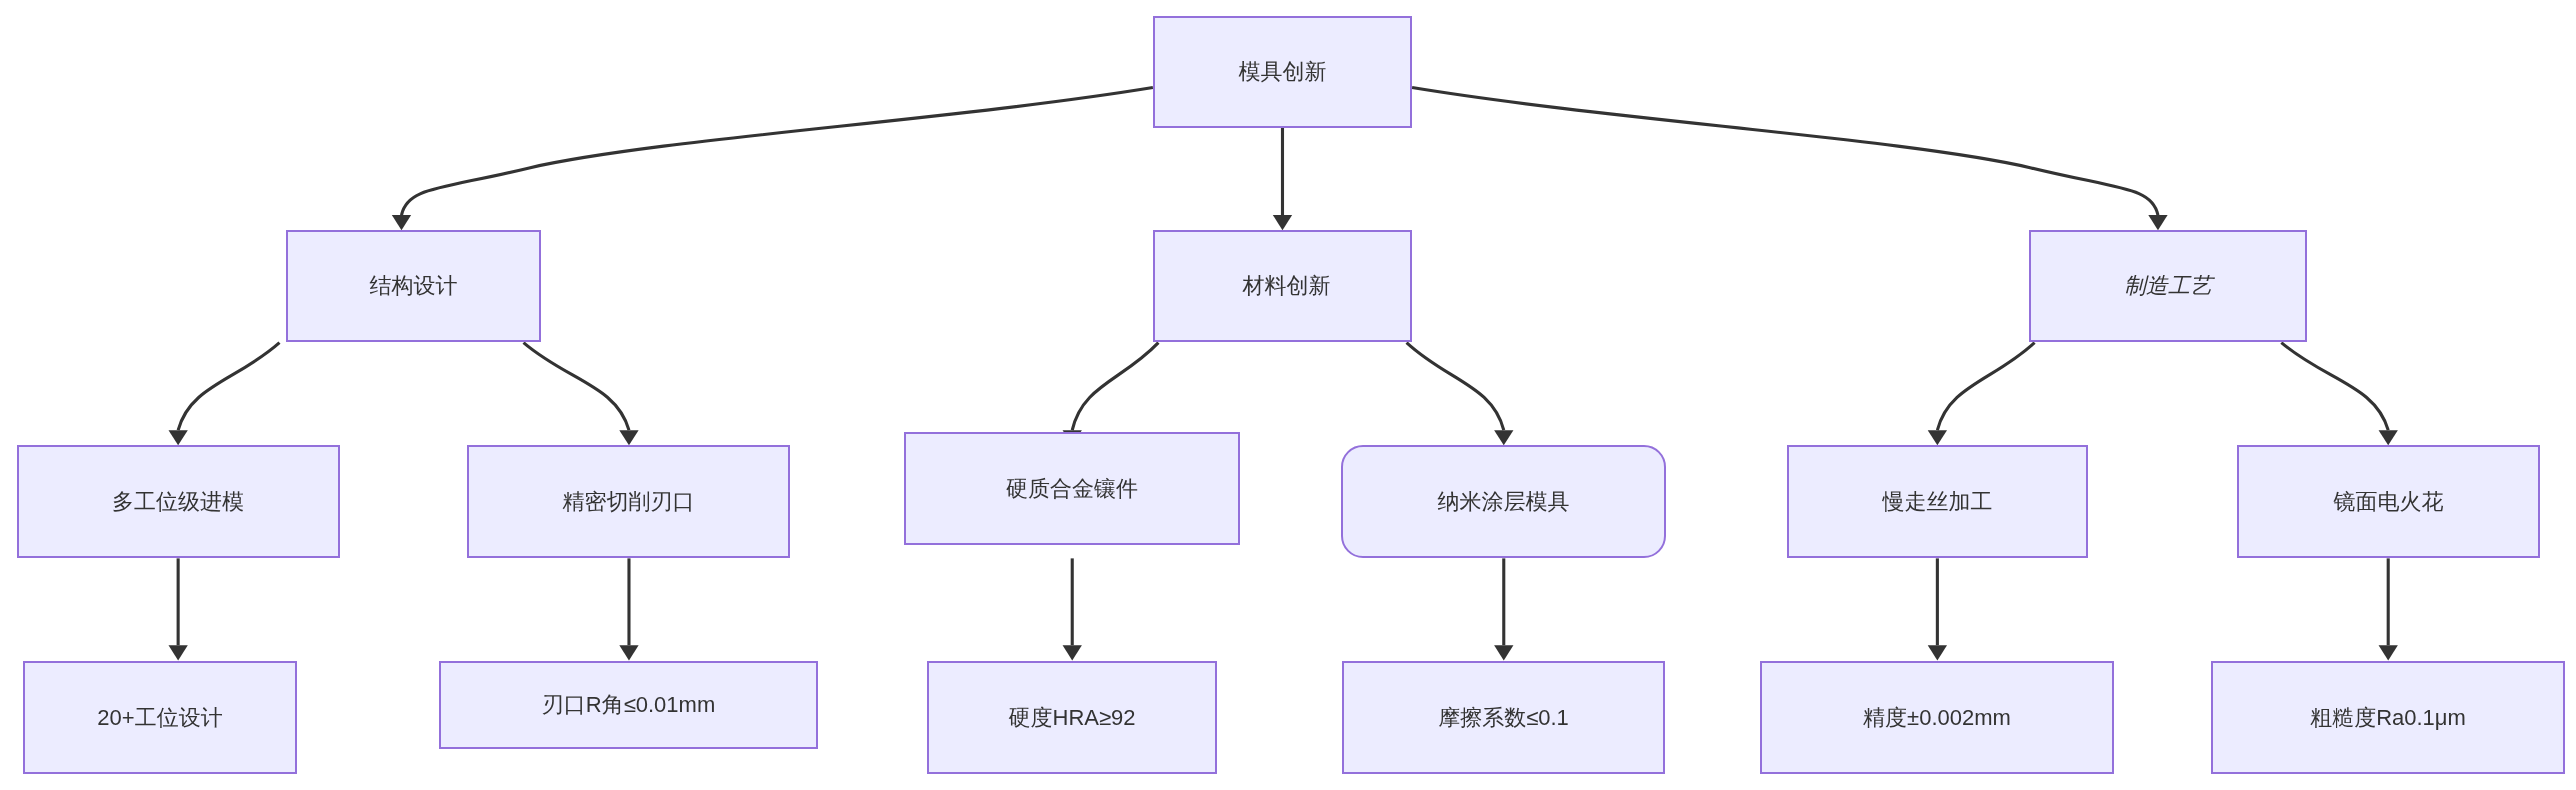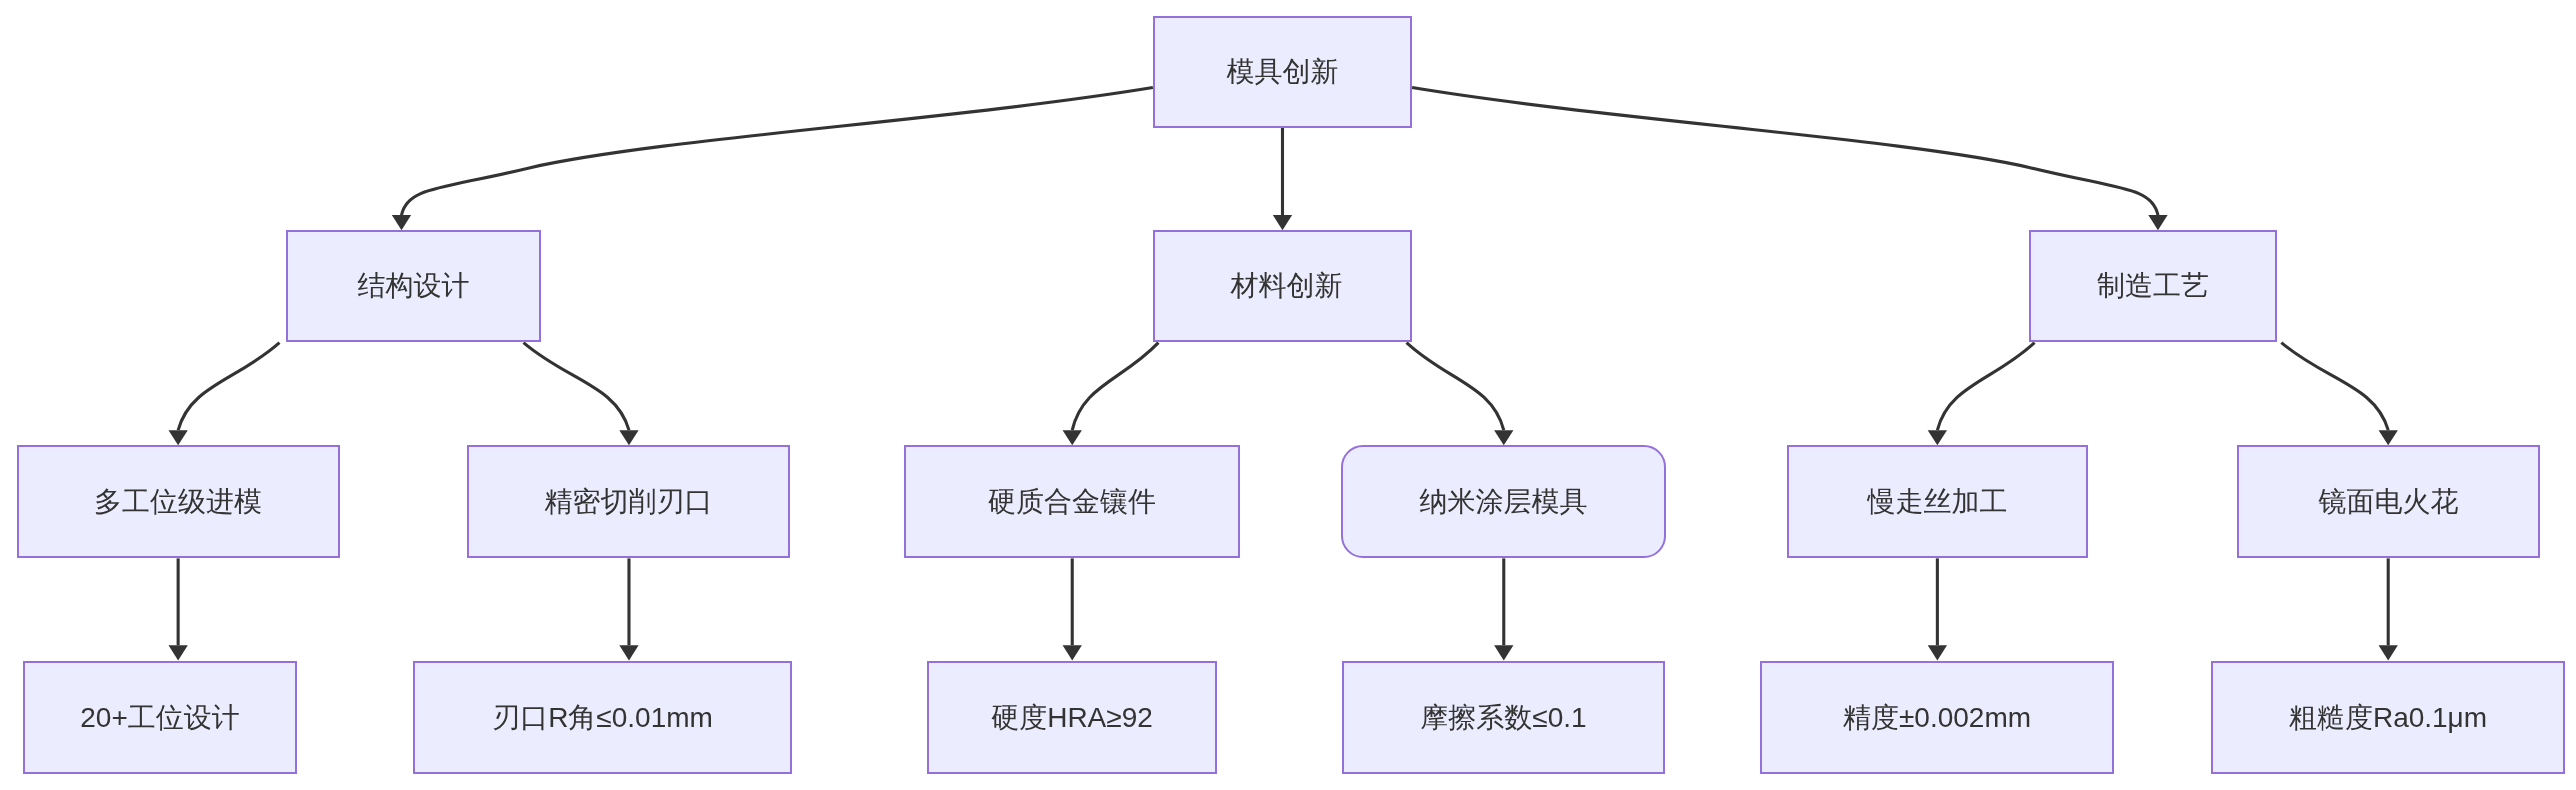--- a/index.html
+++ b/index.html
@@ -25,21 +25,21 @@
   }
   .node {
     position: absolute;
     box-sizing: border-box;
     background: var(--node-fill, #ECECFF);
     border: 2.1px solid var(--node-border, #9370DB);
     display: flex;
     align-items: center;
     justify-content: center;
     text-align: center;
-    font-size: 28px;
+    font-size: 22px;
     color: var(--text-color, #333333);
     white-space: nowrap;
   }
   .edge-path {
     fill: none;
     stroke: var(--edge-color, #333333);
     stroke-width: 4.5px;
   }
   .edge-arrow {
     fill: var(--edge-color, #333333);
@@ -85,45 +85,45 @@
   <div id="node-layer">
       <div class="node" style="left: 1153px; top: 16px; width: 259px; height: 112px;">
         <span>模具创新</span>
       </div>
       <div class="node" style="left: 274px; top: 230px; width: 255px; height: 112px; margin-left: 12px;">
         <span>结构设计</span>
       </div>
       <div class="node" style="left: 1153px; top: 230px; width: 259px; height: 112px; padding-left: 8px;">
         <span>材料创新</span>
       </div>
-      <div class="node" style="left: 2029px; top: 230px; width: 248px; height: 112px;">
+      <div class="node" style="left: 2029px; top: 230px; width: 278px; height: 112px; font-style: italic;">
         <span>制造工艺</span>
       </div>
       <div class="node" style="left: 16.5px; top: 445px; width: 323px; height: 113px;">
         <span>多工位级进模</span>
       </div>
       <div class="node" style="left: 467px; top: 445px; width: 323px; height: 113px;">
         <span>精密切削刃口</span>
       </div>
-      <div class="node" style="left: 904px; top: 445px; width: 336px; height: 113px;">
+      <div class="node" style="left: 904px; top: 432px; width: 336px; height: 113px;">
         <span>硬质合金镶件</span>
       </div>
       <div class="node" style="left: 1341px; top: 445px; width: 325px; height: 113px; border-radius: 22px;">
         <span>纳米涂层模具</span>
       </div>
       <div class="node" style="left: 1787px; top: 445px; width: 301px; height: 113px;">
         <span>慢走丝加工</span>
       </div>
       <div class="node" style="left: 2237px; top: 445px; width: 303px; height: 113px;">
         <span>镜面电火花</span>
       </div>
       <div class="node" style="left: 23px; top: 661px; width: 274px; height: 113px;">
         <span>20+工位设计</span>
       </div>
-      <div class="node" style="left: 413px; top: 661px; width: 379px; height: 113px;">
+      <div class="node" style="left: 439px; top: 661px; width: 379px; height: 88px;">
         <span>刃口R角≤0.01mm</span>
       </div>
       <div class="node" style="left: 927px; top: 661px; width: 290px; height: 113px;">
         <span>硬度HRA≥92</span>
       </div>
       <div class="node" style="left: 1342px; top: 661px; width: 323px; height: 113px;">
         <span>摩擦系数≤0.1</span>
       </div>
       <div class="node" style="left: 1760px; top: 661px; width: 354px; height: 113px; justify-content: center;">
         <span>精度±0.002mm</span>

